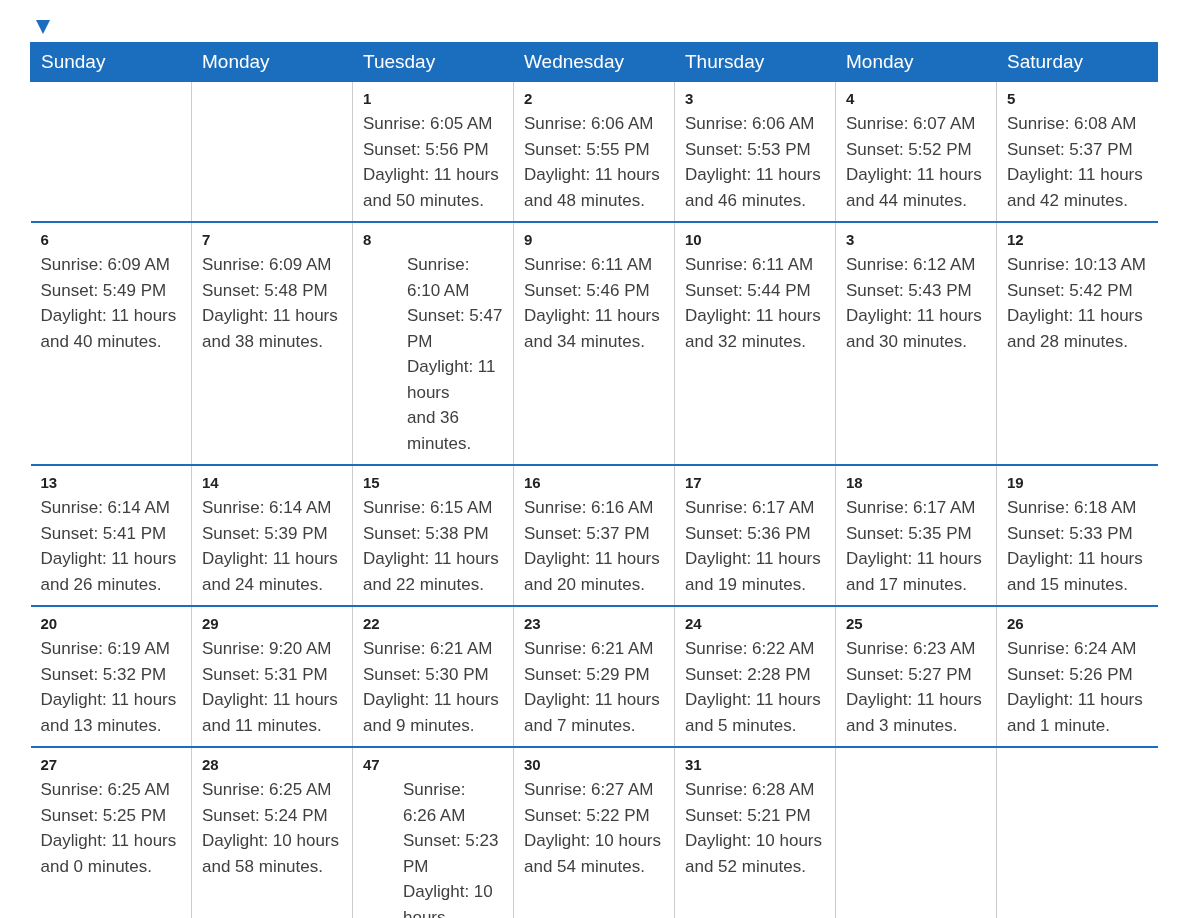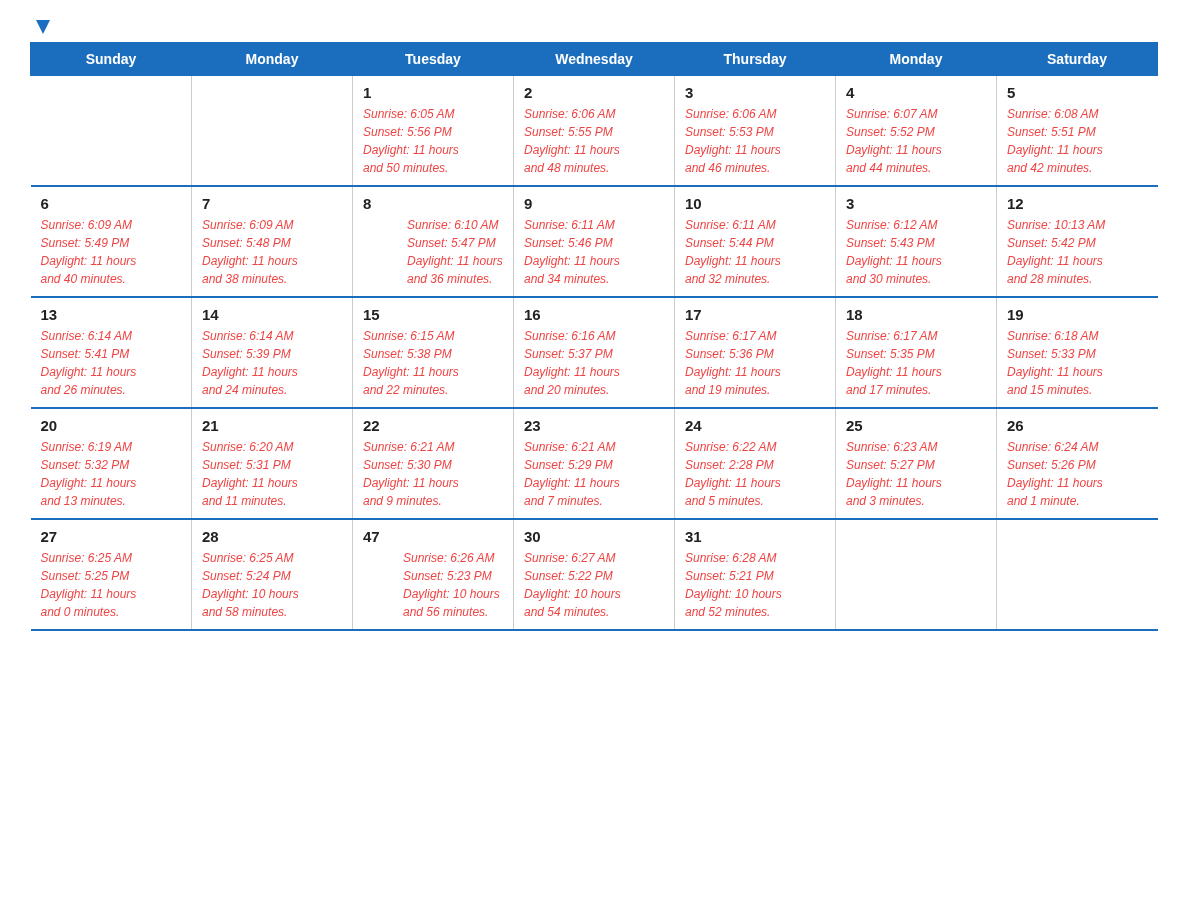--- a/index.html
+++ b/index.html
@@ -48,24 +48,24 @@
     .calendar-table {
       width: 100%;
       border-collapse: collapse;
       margin-top: 10px;
     }
     .calendar-table thead tr {
       background-color: #1a6ebd;
     }
     .calendar-table thead th {
       color: #fff;
-      font-size: 14px;
-      font-weight: bold;
+      font-size: 19px;
+      font-weight: normal;
       padding: 8px 10px;
-      text-align: center;
+      text-align: left;
       border: 1px solid #1a6ebd;
     }
     .calendar-table tbody tr {
       border-bottom: 2px solid #1a6ebd;
     }
     .calendar-table tbody td {
       vertical-align: top;
       padding: 8px 10px;
       font-size: 13px;
       color: #222;
@@ -77,24 +77,23 @@
       border-right: none;
     }
     .day-number {
       font-size: 15px;
       font-weight: bold;
       color: #222;
       display: block;
       margin-bottom: 4px;
     }
     .day-info {
-      font-size: 12px;
-      color: #ef4444;
+      font-size: 17px;
+      color: #404040;
       line-height: 1.5;
-      font-style: italic;
     }
     .empty-cell {
       background: #fff;
     }
     .logo-icon {
       display: flex;
       flex-direction: column;
       align-items: flex-start;
     }
   </style>
@@ -161,21 +160,21 @@
         <td>
           <span class="day-number">4</span>
           <div class="day-info" style="white-space: pre-line;">Sunrise: 6:07 AM
 Sunset: 5:52 PM
 Daylight: 11 hours
 and 44 minutes.</div>
         </td>
         <td>
           <span class="day-number">5</span>
           <div class="day-info" style="white-space: pre-line;">Sunrise: 6:08 AM
-Sunset: 5:51 PM
+Sunset: 5:37 PM
 Daylight: 11 hours
 and 42 minutes.</div>
         </td>
       </tr>
       <tr>
         <td>
           <span class="day-number">6</span>
           <div class="day-info" style="white-space: pre-line;">Sunrise: 6:09 AM
 Sunset: 5:49 PM
 Daylight: 11 hours
@@ -277,22 +276,22 @@
       </tr>
       <tr>
         <td>
           <span class="day-number">20</span>
           <div class="day-info" style="white-space: pre-line;">Sunrise: 6:19 AM
 Sunset: 5:32 PM
 Daylight: 11 hours
 and 13 minutes.</div>
         </td>
         <td>
-          <span class="day-number">21</span>
-          <div class="day-info" style="white-space: pre-line;">Sunrise: 6:20 AM
+          <span class="day-number">29</span>
+          <div class="day-info" style="white-space: pre-line;">Sunrise: 9:20 AM
 Sunset: 5:31 PM
 Daylight: 11 hours
 and 11 minutes.</div>
         </td>
         <td>
           <span class="day-number">22</span>
           <div class="day-info" style="white-space: pre-line;">Sunrise: 6:21 AM
 Sunset: 5:30 PM
 Daylight: 11 hours
 and 9 minutes.</div>

